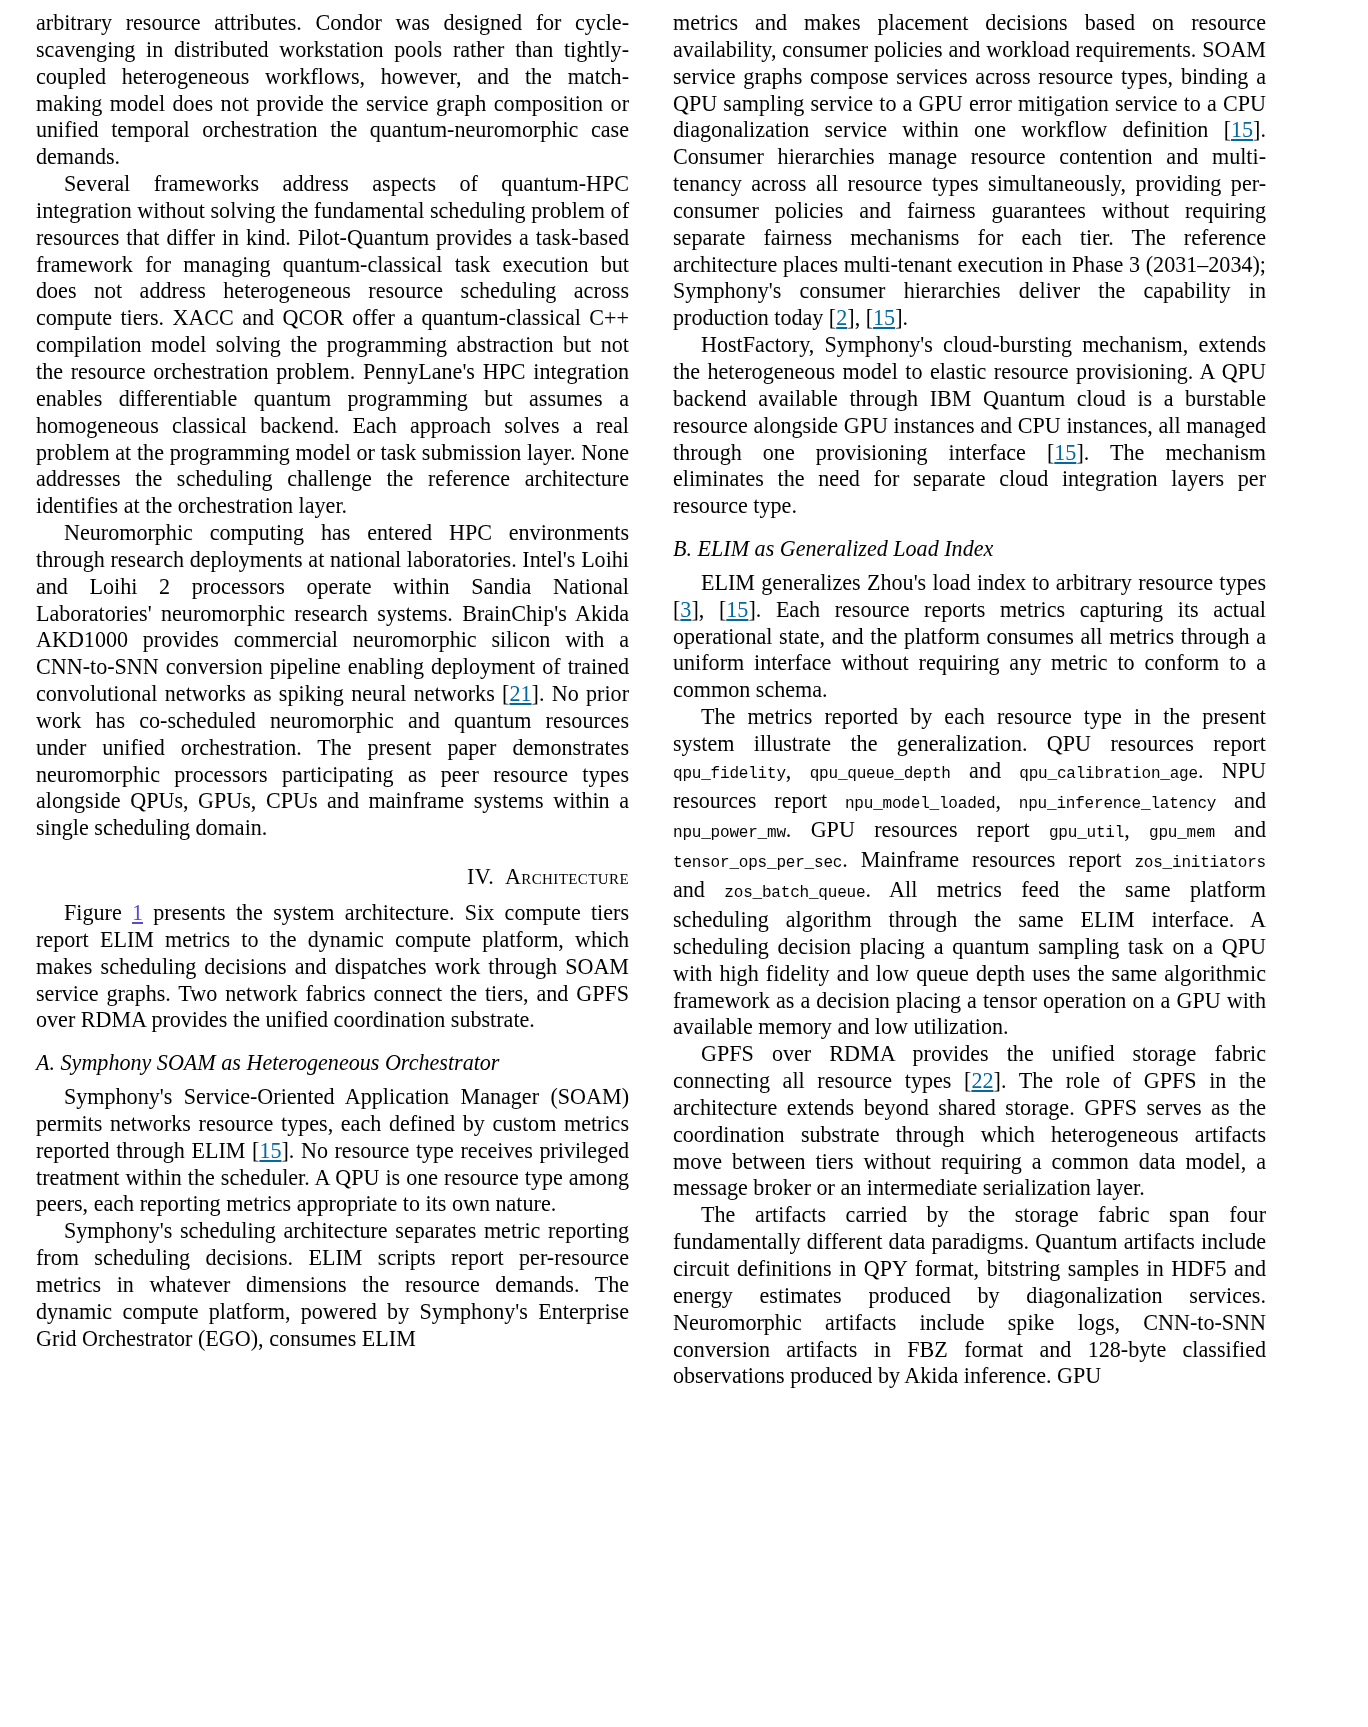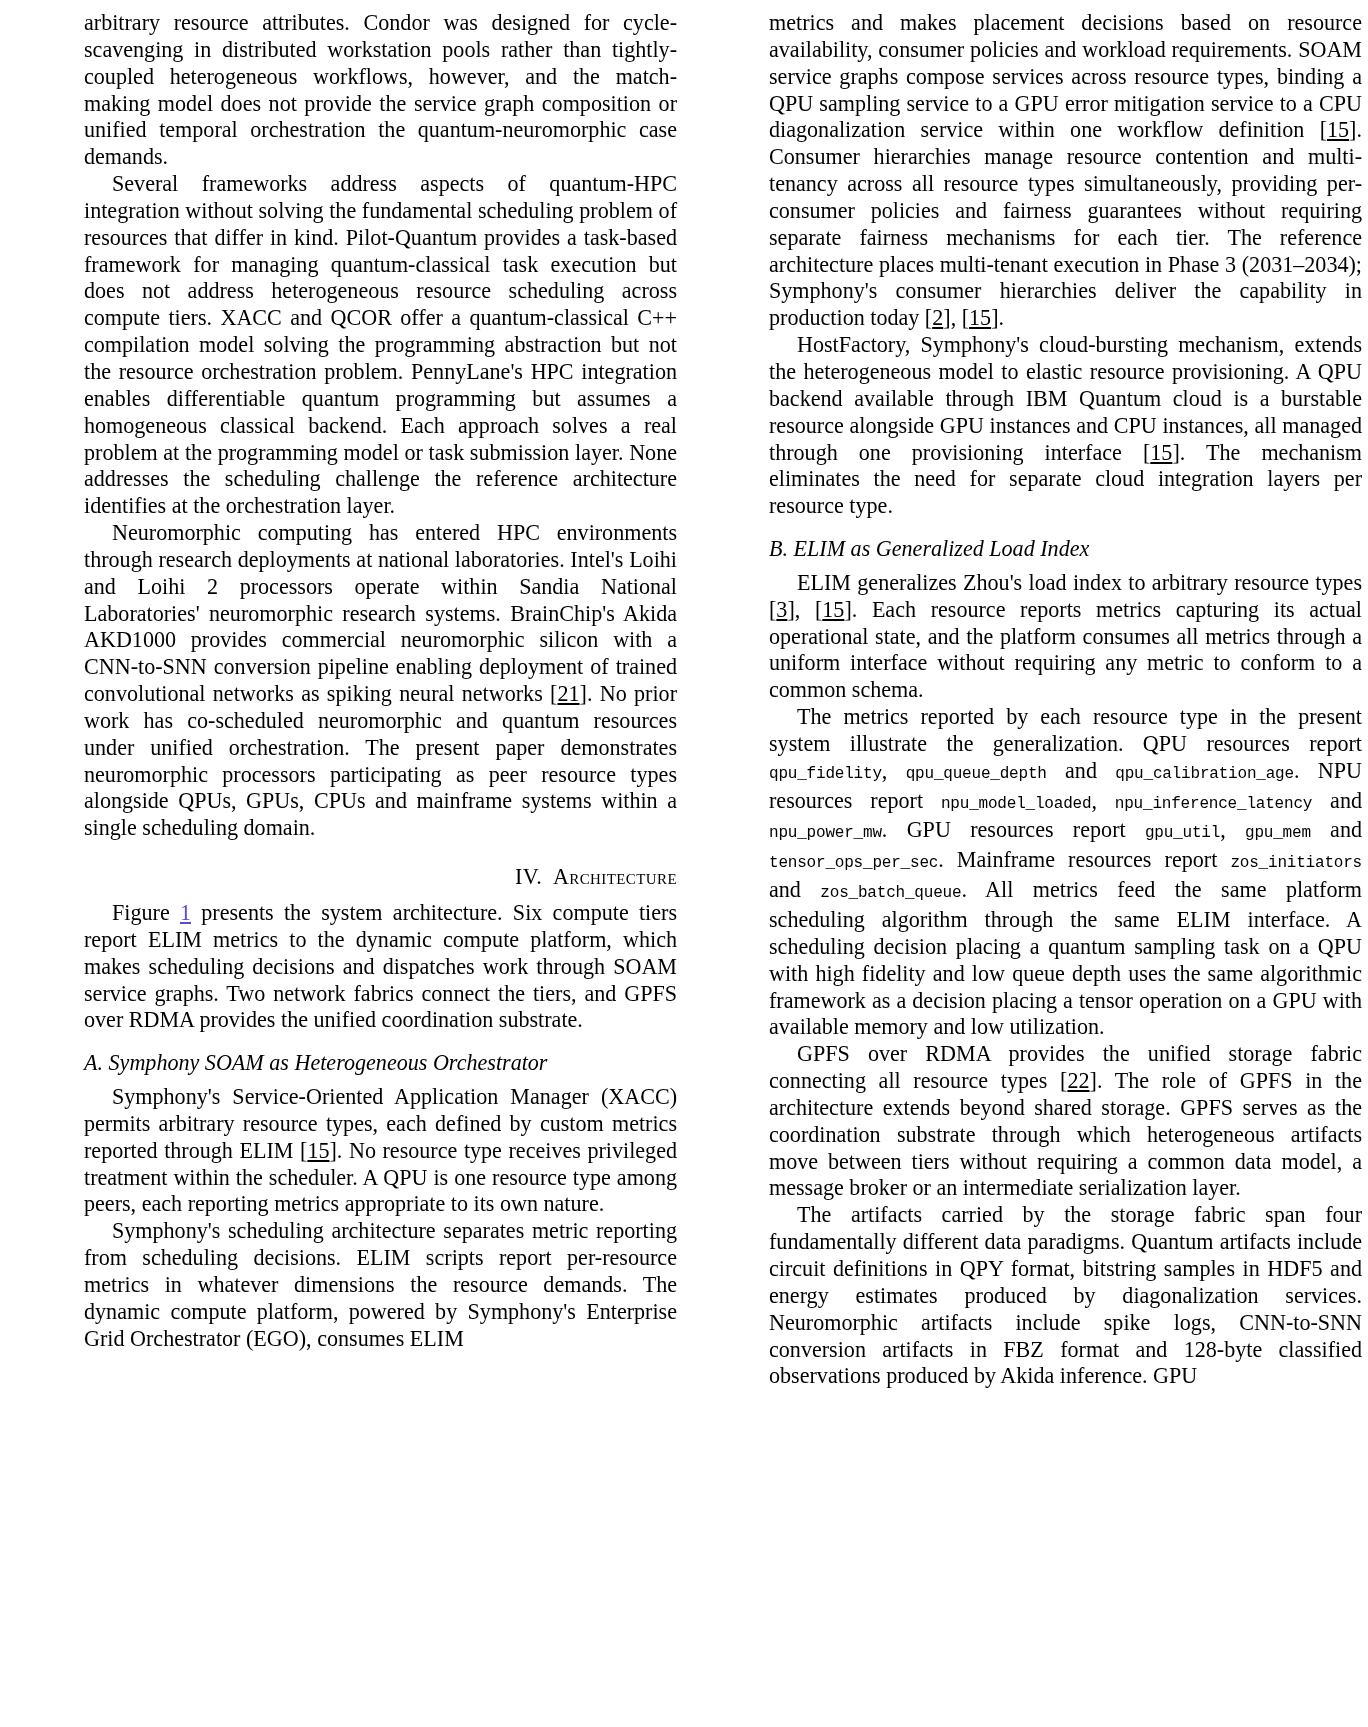--- a/index.html
+++ b/index.html
@@ -24,21 +24,20 @@
   .columns {
     display: flex;
     flex-direction: row;
     align-items: flex-start;
     gap: 44px;
     height: 100%;
   }
   .col {
     width: 593px;
     flex: 0 0 593px;
-    margin-left: 48px;
   }
   p.body {
     margin: 0;
     font-size: 22.1px;
     line-height: 26.85px;
     text-align: justify;
     text-justify: inter-word;
     hyphens: manual;
     text-indent: 0;
   }
@@ -59,21 +58,21 @@
     font-weight: normal;
     text-align: right;
     line-height: 26.85px;
     font-variant: small-caps;
     letter-spacing: 0.4px;
   }
   h1.main-head .numeral {
     font-variant: normal;
   }
   .ref {
-    color: #000000;
+    color: #0369a1;
   }
   .figref {
     color: #5b4bd4;
   }
   code.mono {
     font-family: "Liberation Mono", "DejaVu Sans Mono", monospace;
     font-size: 16px;
     letter-spacing: -0.2px;
   }
 </style>
@@ -92,21 +91,21 @@
 
 
       <p class="body indent"><span>Neuromorphic computing has entered HPC environments through research deployments at national laboratories. Intel's Loihi and Loihi 2 processors operate within Sandia National Laboratories' neuromorphic research systems. BrainChip's Akida AKD1000 provides commercial neuromorphic silicon with a CNN-to-SNN conversion pipeline enabling deployment of trained convolutional networks as spiking neural networks </span>[<a class="ref" href="#">21</a>]<span>. No prior work has co-scheduled neuromorphic and quantum resources under unified orchestration. The present paper demonstrates neuromorphic processors participating as peer resource types alongside QPUs, GPUs, CPUs and mainframe systems within a single scheduling domain.</span></p>
 
       <h1 class="main-head"><span class="numeral">IV.</span>&nbsp; <span>Architecture</span></h1>
 
       <p class="body indent"><span>Figure </span><a class="figref" href="#">1</a><span> presents the system architecture. Six compute tiers report ELIM metrics to the dynamic compute platform, which makes scheduling decisions and dispatches work through SOAM service graphs. Two network fabrics connect the tiers, and GPFS over RDMA provides the unified coordination substrate.</span></p>
 
       <h2 class="sec-head">A.  Symphony SOAM as Heterogeneous Orchestrator</h2>
 
-      <p class="body indent"><span>Symphony's Service-Oriented Application Manager (XACC) permits arbitrary resource types, each defined by custom metrics reported through ELIM </span>[<a class="ref" href="#">15</a>]<span>. No resource type receives privileged treatment within the scheduler. A QPU is one resource type among peers, each reporting metrics appropriate to its own nature.</span></p>
+      <p class="body indent"><span>Symphony's Service-Oriented Application Manager (SOAM) permits networks resource types, each defined by custom metrics reported through ELIM </span>[<a class="ref" href="#">15</a>]<span>. No resource type receives privileged treatment within the scheduler. A QPU is one resource type among peers, each reporting metrics appropriate to its own nature.</span></p>
 
       <p class="body indent">Symphony's scheduling architecture separates metric reporting from scheduling decisions. ELIM scripts report per-resource metrics in whatever dimensions the resource demands. The dynamic compute platform, powered by Symphony's Enterprise Grid Orchestrator (EGO), consumes ELIM</p>
 
     </div>
 
     <div class="col">
 
       <p class="body"><span>metrics and makes placement decisions based on resource availability, consumer policies and workload requirements. SOAM service graphs compose services across resource types, binding a QPU sampling service to a GPU error mitigation service to a CPU diagonalization service within one workflow definition </span>[<a class="ref" href="#">15</a>]<span>. Consumer hierarchies manage resource contention and multi-tenancy across all resource types simultaneously, providing per-consumer policies and fairness guarantees without requiring separate fairness mechanisms for each tier. The reference architecture places multi-tenant execution in Phase 3 (2031–2034); Symphony's consumer hierarchies deliver the capability in production today </span>[<a class="ref" href="#">2</a>]<span>, </span>[<a class="ref" href="#">15</a>]<span>.</span></p>
 
       <p class="body indent"><span>HostFactory, Symphony's cloud-bursting mechanism, extends the heterogeneous model to elastic resource provisioning. A QPU backend available through IBM Quantum cloud is a burstable resource alongside GPU instances and CPU instances, all managed through one provisioning interface </span>[<a class="ref" href="#">15</a>]<span>. The mechanism eliminates the need for separate cloud integration layers per resource type.</span></p>

